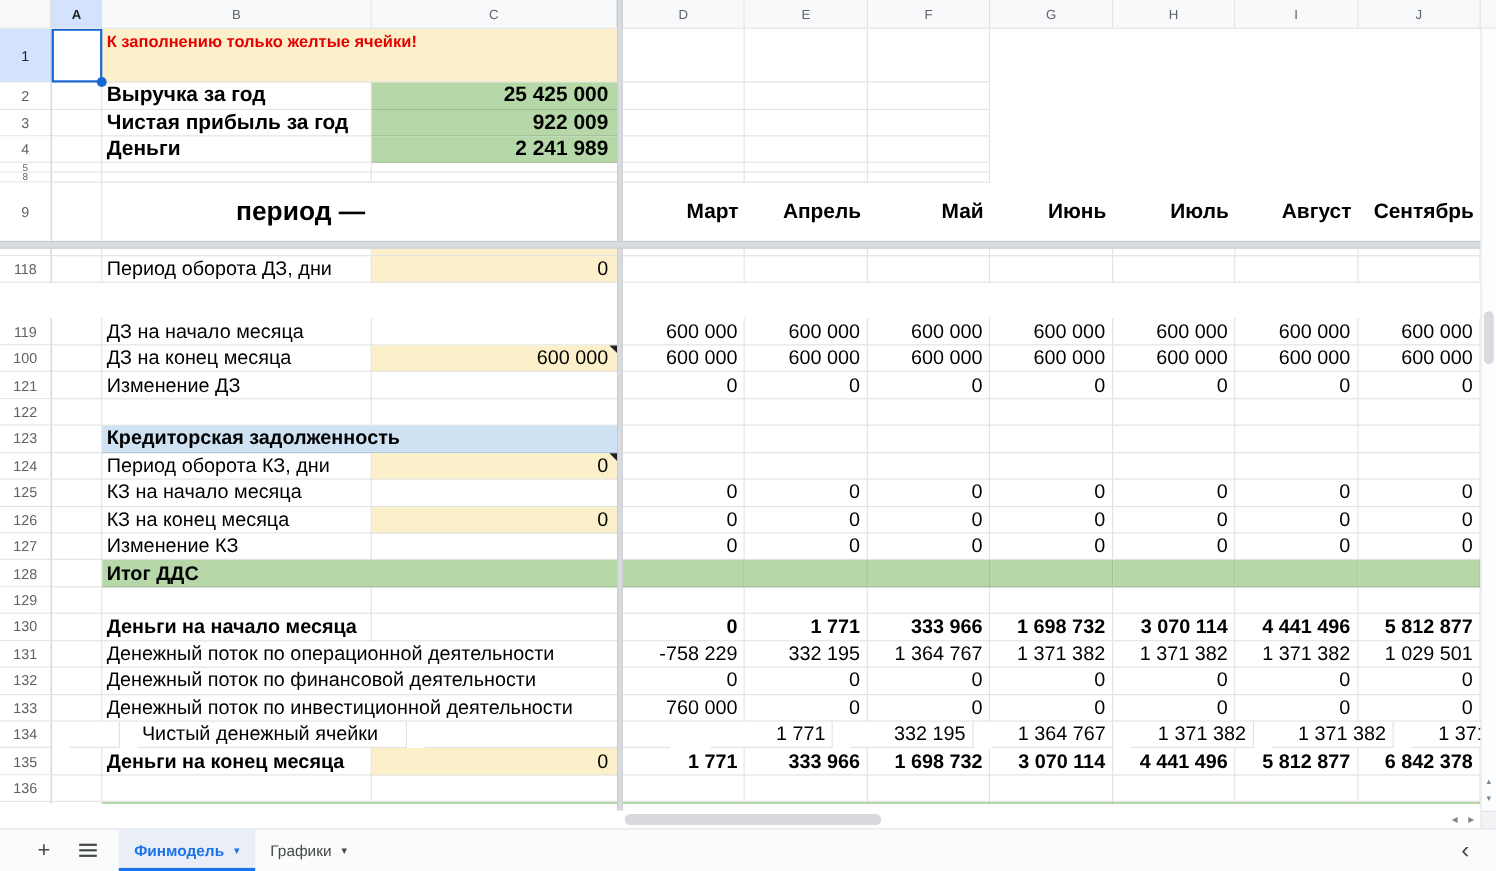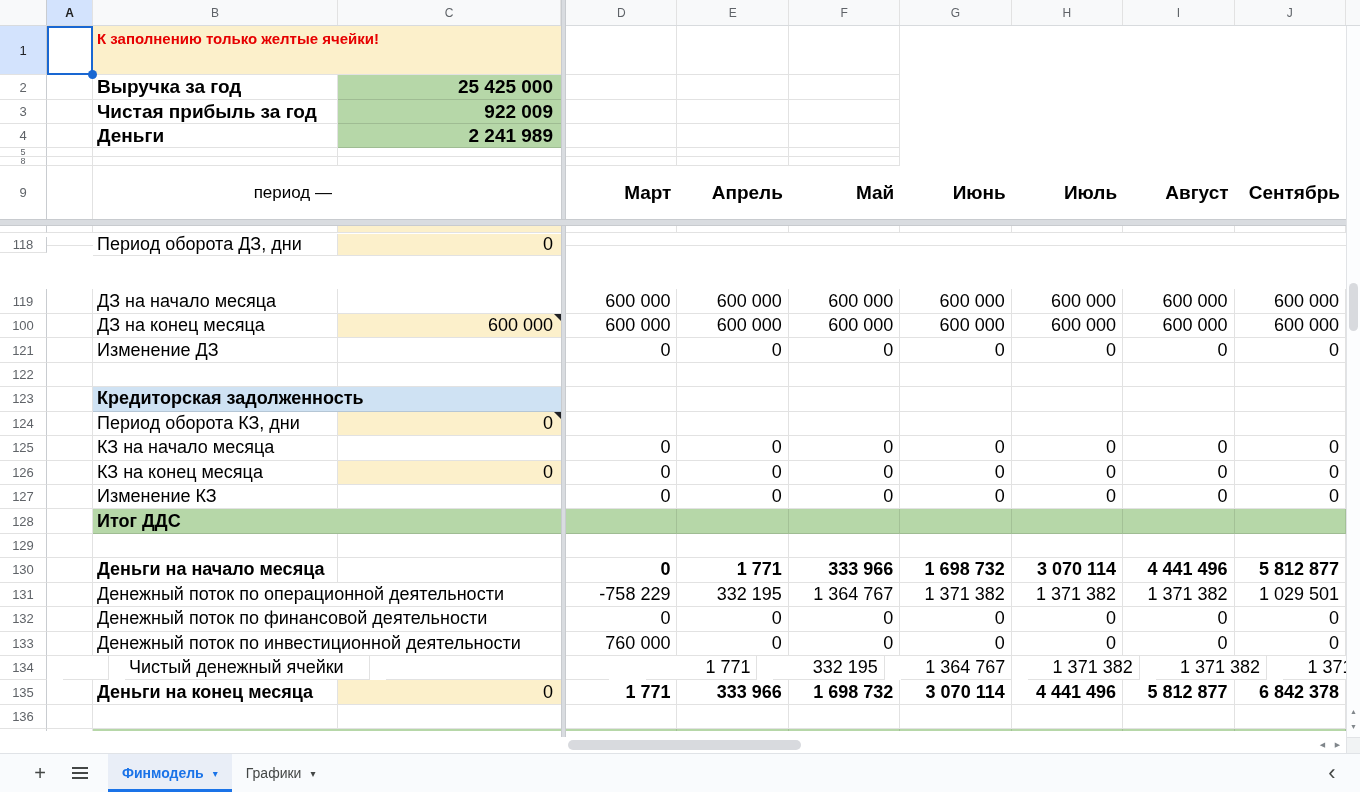--- a/index.html
+++ b/index.html
@@ -36,21 +36,21 @@
 
   
   .warn{width:468px;flex:none;background:var(--yellow);color:var(--red);font-weight:700;font-size:15px;
         padding:4px 0 0 4px;border-bottom:1px solid var(--grid);white-space:nowrap}
   .tb{width:245px;flex:none;display:flex;align-items:center;font-weight:700;font-size:19px;padding-left:4px;
       border-right:1px solid var(--grid);border-bottom:1px solid var(--grid);white-space:nowrap}
   .tc{width:223px;flex:none;display:flex;align-items:center;justify-content:flex-end;padding-right:8px;
       background:var(--green);font-weight:700;font-size:19px;border-bottom:1px solid rgba(0,0,0,.12);white-space:nowrap}
   .cc0{width:223px;flex:none;border-bottom:1px solid var(--grid)}
   .period{width:245px;flex:none;display:flex;align-items:center;justify-content:flex-end;padding-right:6px;
-          font-weight:400;font-size:17px;white-space:nowrap}
+          font-weight:700;font-size:24px;white-space:nowrap}
   .plainL{width:223px;flex:none}
   .mon{width:111.43px;flex:none;display:flex;align-items:center;justify-content:flex-end;padding-right:6px;
        font-weight:700;font-size:19px;white-space:nowrap}
   .cdt{width:111.43px;flex:none;border-right:1px solid var(--grid);border-bottom:1px solid var(--grid)}
 
   
   .selbox{position:absolute;left:47px;top:0;width:46px;height:49px;border:2px solid var(--sel);pointer-events:none}
   .selhandle{position:absolute;left:88px;top:44px;width:9px;height:9px;border-radius:50%;background:var(--sel);pointer-events:none}
 
   
@@ -214,21 +214,21 @@
         <div class="cc yellow"></div>
         <div class="gap"></div>
         <div class="cd"></div>
         <div class="cd"></div>
         <div class="cd"></div>
         <div class="cd"></div>
         <div class="cd"></div>
         <div class="cd"></div>
         <div class="cd"></div>
       </div>
-      <div class="brow" style="height: 24.45px; align-items: center;">
+      <div class="brow" style="height: 24.45px;">
         <div class="gut">118</div>
         <div class="ca"></div>
         <div class="cb">Период оборота ДЗ, дни</div>
         <div class="cc yellow">0</div>
         <div class="gap"></div>
         <div class="cd"></div>
         <div class="cd"></div>
         <div class="cd"></div>
         <div class="cd"></div>
         <div class="cd"></div>

